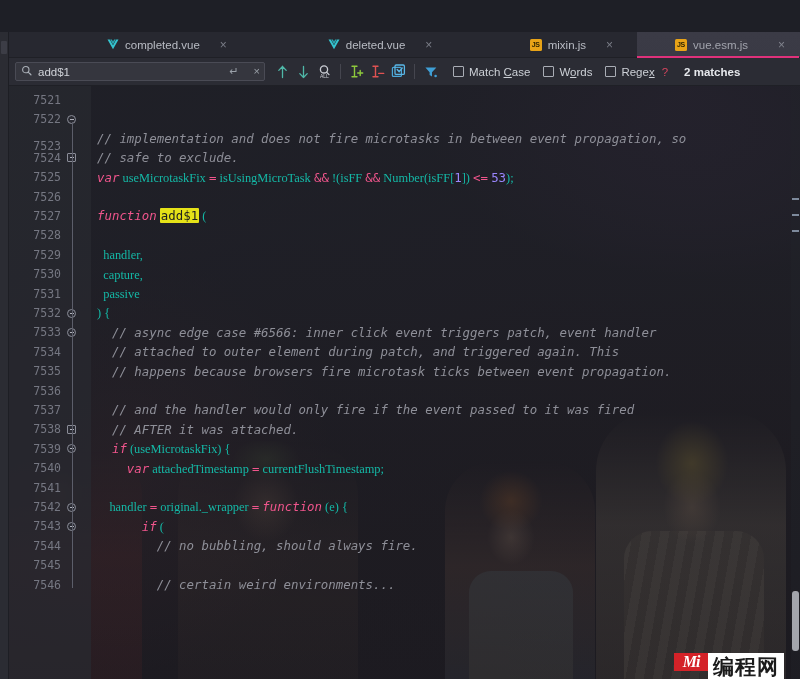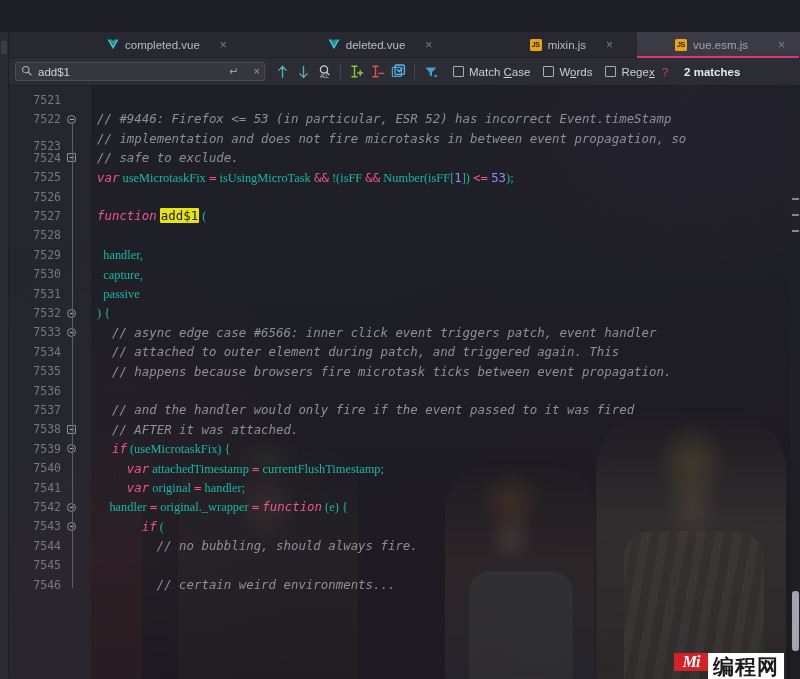--- a/index.html
+++ b/index.html
@@ -577,38 +577,36 @@
           <span class="foldcol"></span>
         </div>
         <div class="foldline" style="top: 36.4px; height: 30.8px; left: 63px;"></div>
         <div class="foldline" style="top: 249.8px; height: 89px; left: 63px;"></div>
         <div class="foldline" style="top: 36.4px; height: 30.8px; left: 63px;"></div>
         <div class="foldline" style="top: 249.8px; height: 108.4px; left: 63px;"></div>
         <div class="foldline" style="top: 36.4px; height: 465.6px; left: 63px;"></div>
       </div>
     <div class="code-layer" id="codeLayer">
         <div class="code-line" style="top: 4px;"></div>
-        <div class="code-line" style="top: 23.4px;"><span class="tok-cmt">// #9446: Firefox &lt;= 53 (in particular, ESR 52) has incorrect Event.timeStamp</span></div>
         <div class="code-line" style="top: 42.8px;"><span class="tok-cmt">// implementation and does not fire microtasks in between event propagation, so</span></div>
         <div class="code-line" style="top: 62.2px;"><span class="tok-cmt">// safe to exclude.</span></div>
         <div class="code-line" style="top: 81.6px;"><span class="tok-kw">var</span><span class="tok-pl"> useMicrotaskFix </span><span class="tok-op">=</span><span class="tok-pl"> isUsingMicroTask </span><span class="tok-op">&amp;&amp;</span><span class="tok-pl"> !(isFF </span><span class="tok-op">&amp;&amp;</span><span class="tok-pl"> Number(isFF[</span><span class="tok-num">1</span><span class="tok-pl">]) </span><span class="tok-op">&lt;=</span><span class="tok-pl"> </span><span class="tok-num">53</span><span class="tok-pl">);</span></div>
         <div class="code-line" style="top: 101px;"></div>
         <div class="code-line" style="top: 120.4px;"><span class="tok-kw">function</span><span class="tok-pl"> </span><span class="hl">add$1</span><span class="tok-pl"> (</span></div>
         <div class="code-line" style="top: 159.2px;"><span class="tok-pl">  handler,</span></div>
         <div class="code-line" style="top: 178.6px;"><span class="tok-pl">  capture,</span></div>
         <div class="code-line" style="top: 198px;"><span class="tok-pl">  passive</span></div>
         <div class="code-line" style="top: 217.4px;"><span class="tok-pl">) {</span></div>
         <div class="code-line" style="top: 236.8px;"><span class="tok-cmt">  // async edge case #6566: inner click event triggers patch, event handler</span></div>
         <div class="code-line" style="top: 256.2px;"><span class="tok-cmt">  // attached to outer element during patch, and triggered again. This</span></div>
         <div class="code-line" style="top: 275.6px;"><span class="tok-cmt">  // happens because browsers fire microtask ticks between event propagation.</span></div>
         <div class="code-line" style="top: 314.4px;"><span class="tok-cmt">  // and the handler would only fire if the event passed to it was fired</span></div>
         <div class="code-line" style="top: 333.8px;"><span class="tok-cmt">  // AFTER it was attached.</span></div>
         <div class="code-line" style="top: 353.2px;"><span class="tok-kw">  if</span><span class="tok-pl"> (useMicrotaskFix) {</span></div>
         <div class="code-line" style="top: 372.6px;"><span class="tok-kw">    var</span><span class="tok-pl"> attachedTimestamp </span><span class="tok-op">=</span><span class="tok-pl"> currentFlushTimestamp;</span></div>
-        <div class="code-line" style="top: 392px;"><span class="tok-kw">    var</span><span class="tok-pl"> original </span><span class="tok-op">=</span><span class="tok-pl"> handler;</span></div>
         <div class="code-line" style="top: 411.4px;"><span class="tok-pl">    handler </span><span class="tok-op">=</span><span class="tok-pl"> original._wrapper </span><span class="tok-op">=</span><span class="tok-pl"> </span><span class="tok-kw">function</span><span class="tok-pl"> (e) {</span></div>
         <div class="code-line" style="top: 430.8px;"><span class="tok-kw">      if</span><span class="tok-pl"> (</span></div>
         <div class="code-line" style="top: 450.2px;"><span class="tok-cmt">        // no bubbling, should always fire.</span></div>
         <div class="code-line" style="top: 489px;"><span class="tok-cmt">        // certain weird environments...</span></div>
       </div>
   </div>
 
   <div class="scroll-track">
     <div class="scroll-mark" style="top:112px"></div>
     <div class="scroll-mark" style="top:128px"></div>

